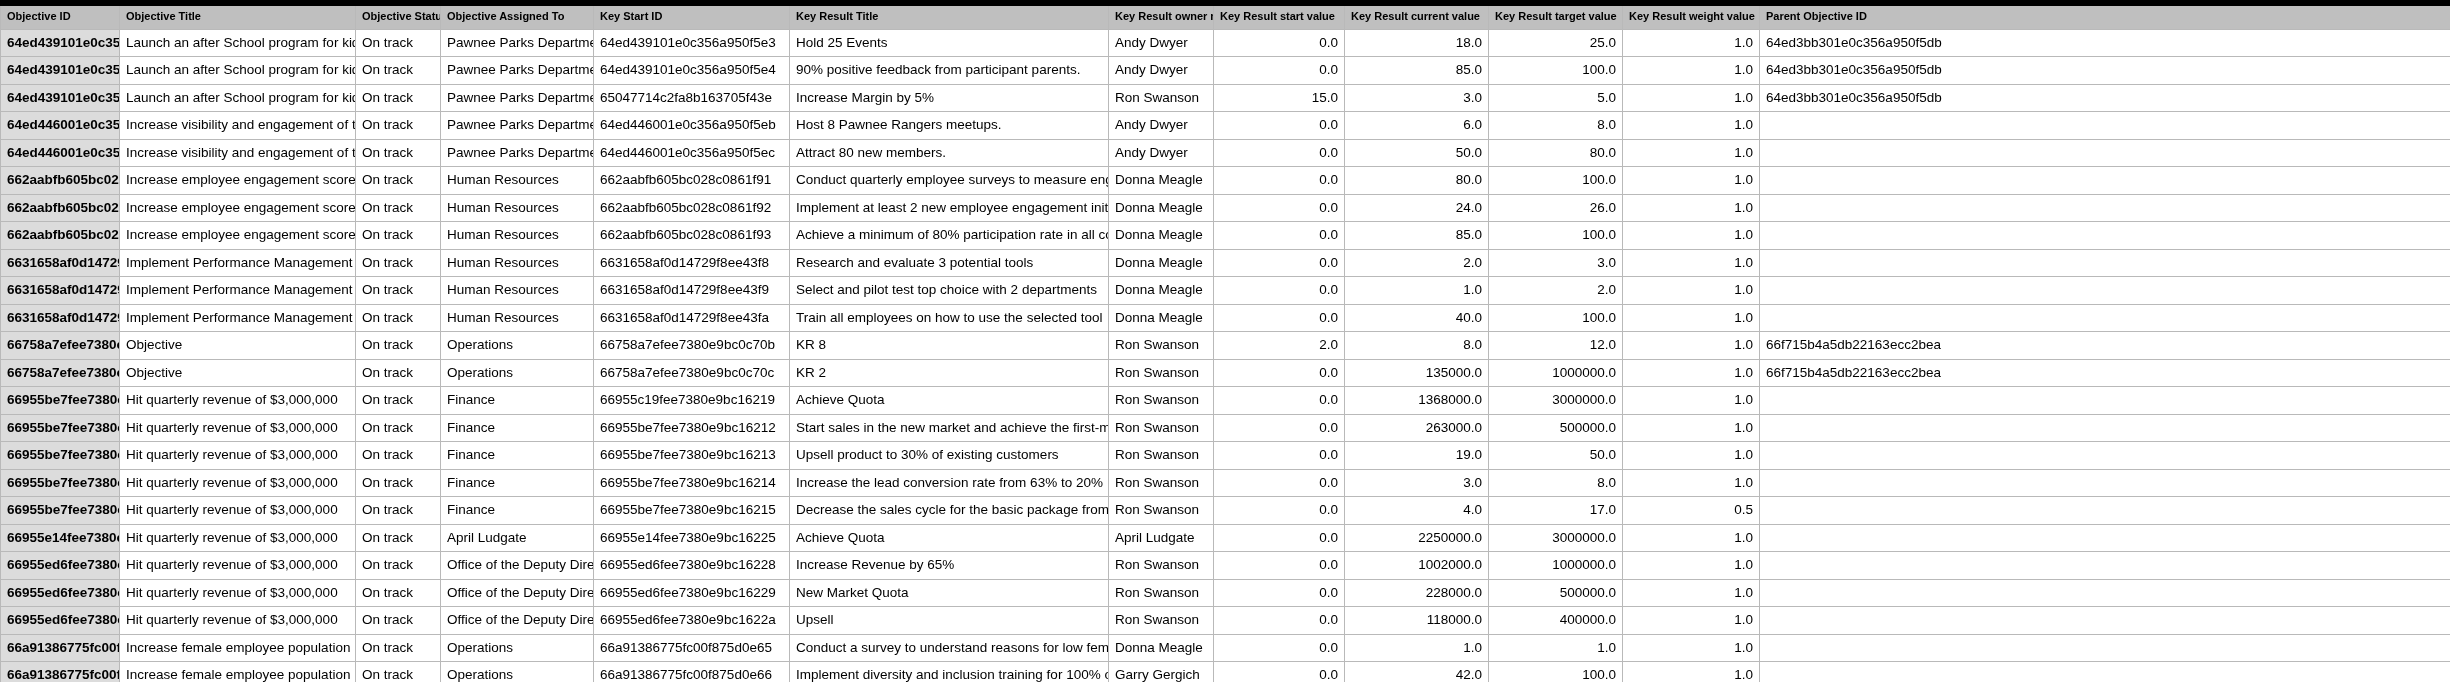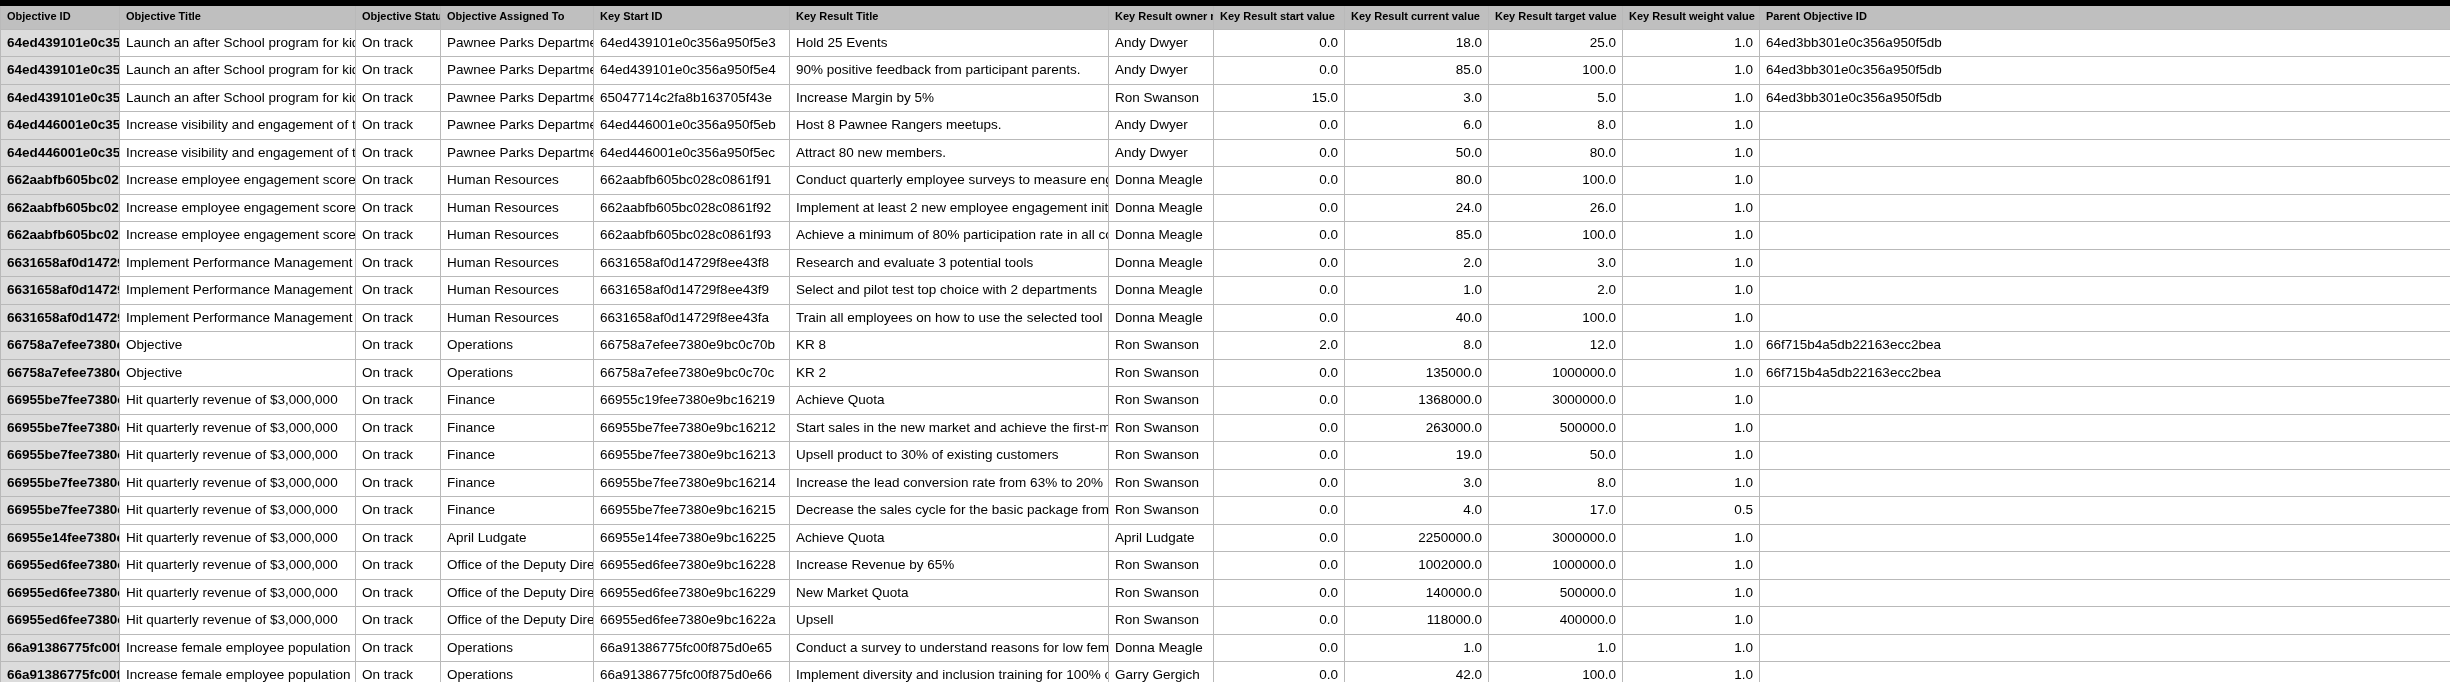--- a/index.html
+++ b/index.html
@@ -392,21 +392,21 @@
         </tr>
         <tr>
           <td class="col-objid">66955ed6fee7380e9bc1622b</td>
           <td>Hit quarterly revenue of $3,000,000</td>
           <td>On track</td>
           <td>Office of the Deputy Director</td>
           <td>66955ed6fee7380e9bc16229</td>
           <td>New Market Quota</td>
           <td>Ron Swanson</td>
           <td class="num">0.0</td>
-          <td class="num">140000.0</td>
+          <td class="num">228000.0</td>
           <td class="num">500000.0</td>
           <td class="num">1.0</td>
           <td></td>
         </tr>
         <tr>
           <td class="col-objid">66955ed6fee7380e9bc1622b</td>
           <td>Hit quarterly revenue of $3,000,000</td>
           <td>On track</td>
           <td>Office of the Deputy Director</td>
           <td>66955ed6fee7380e9bc1622a</td>

